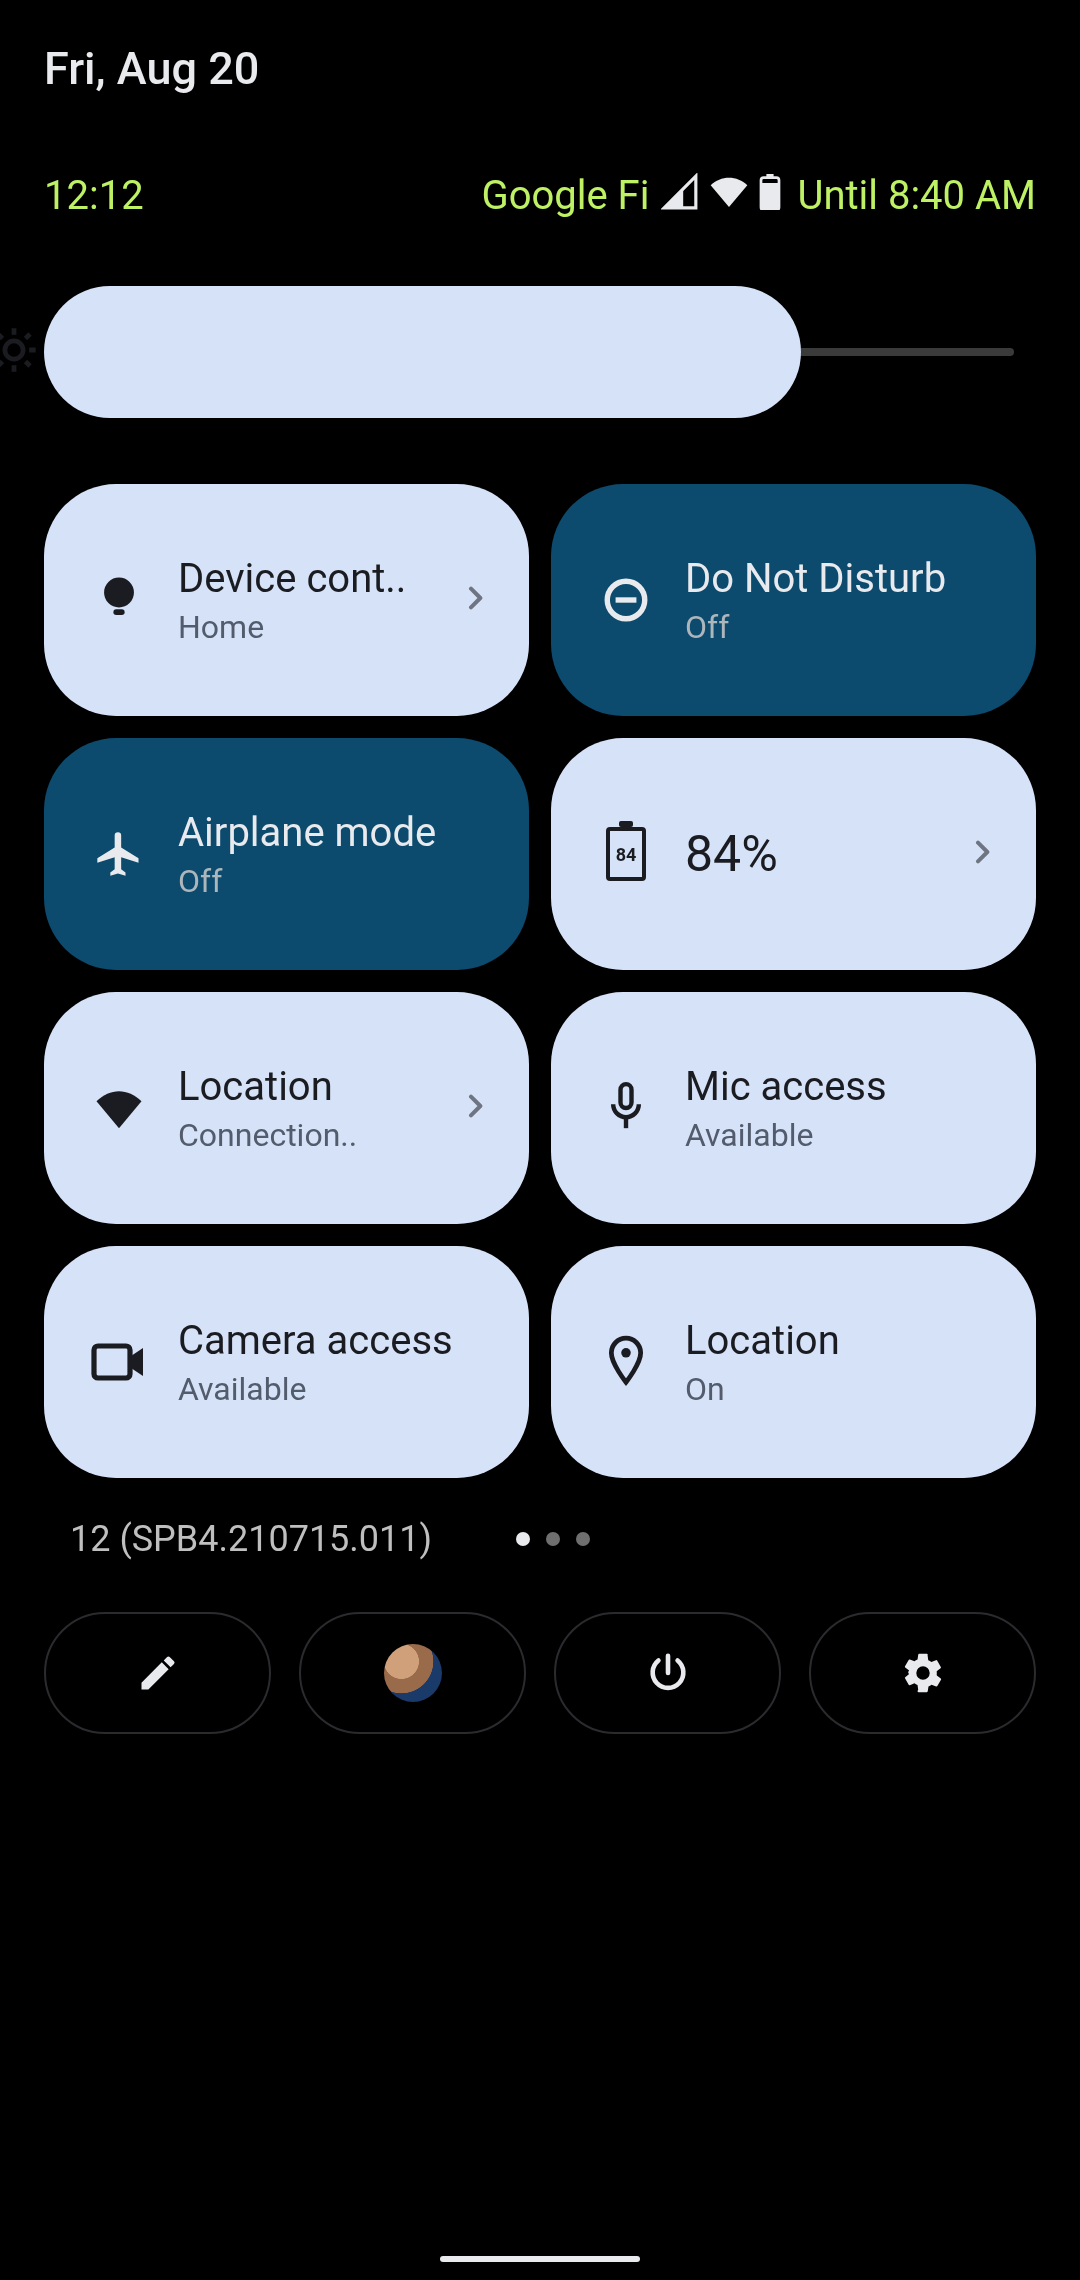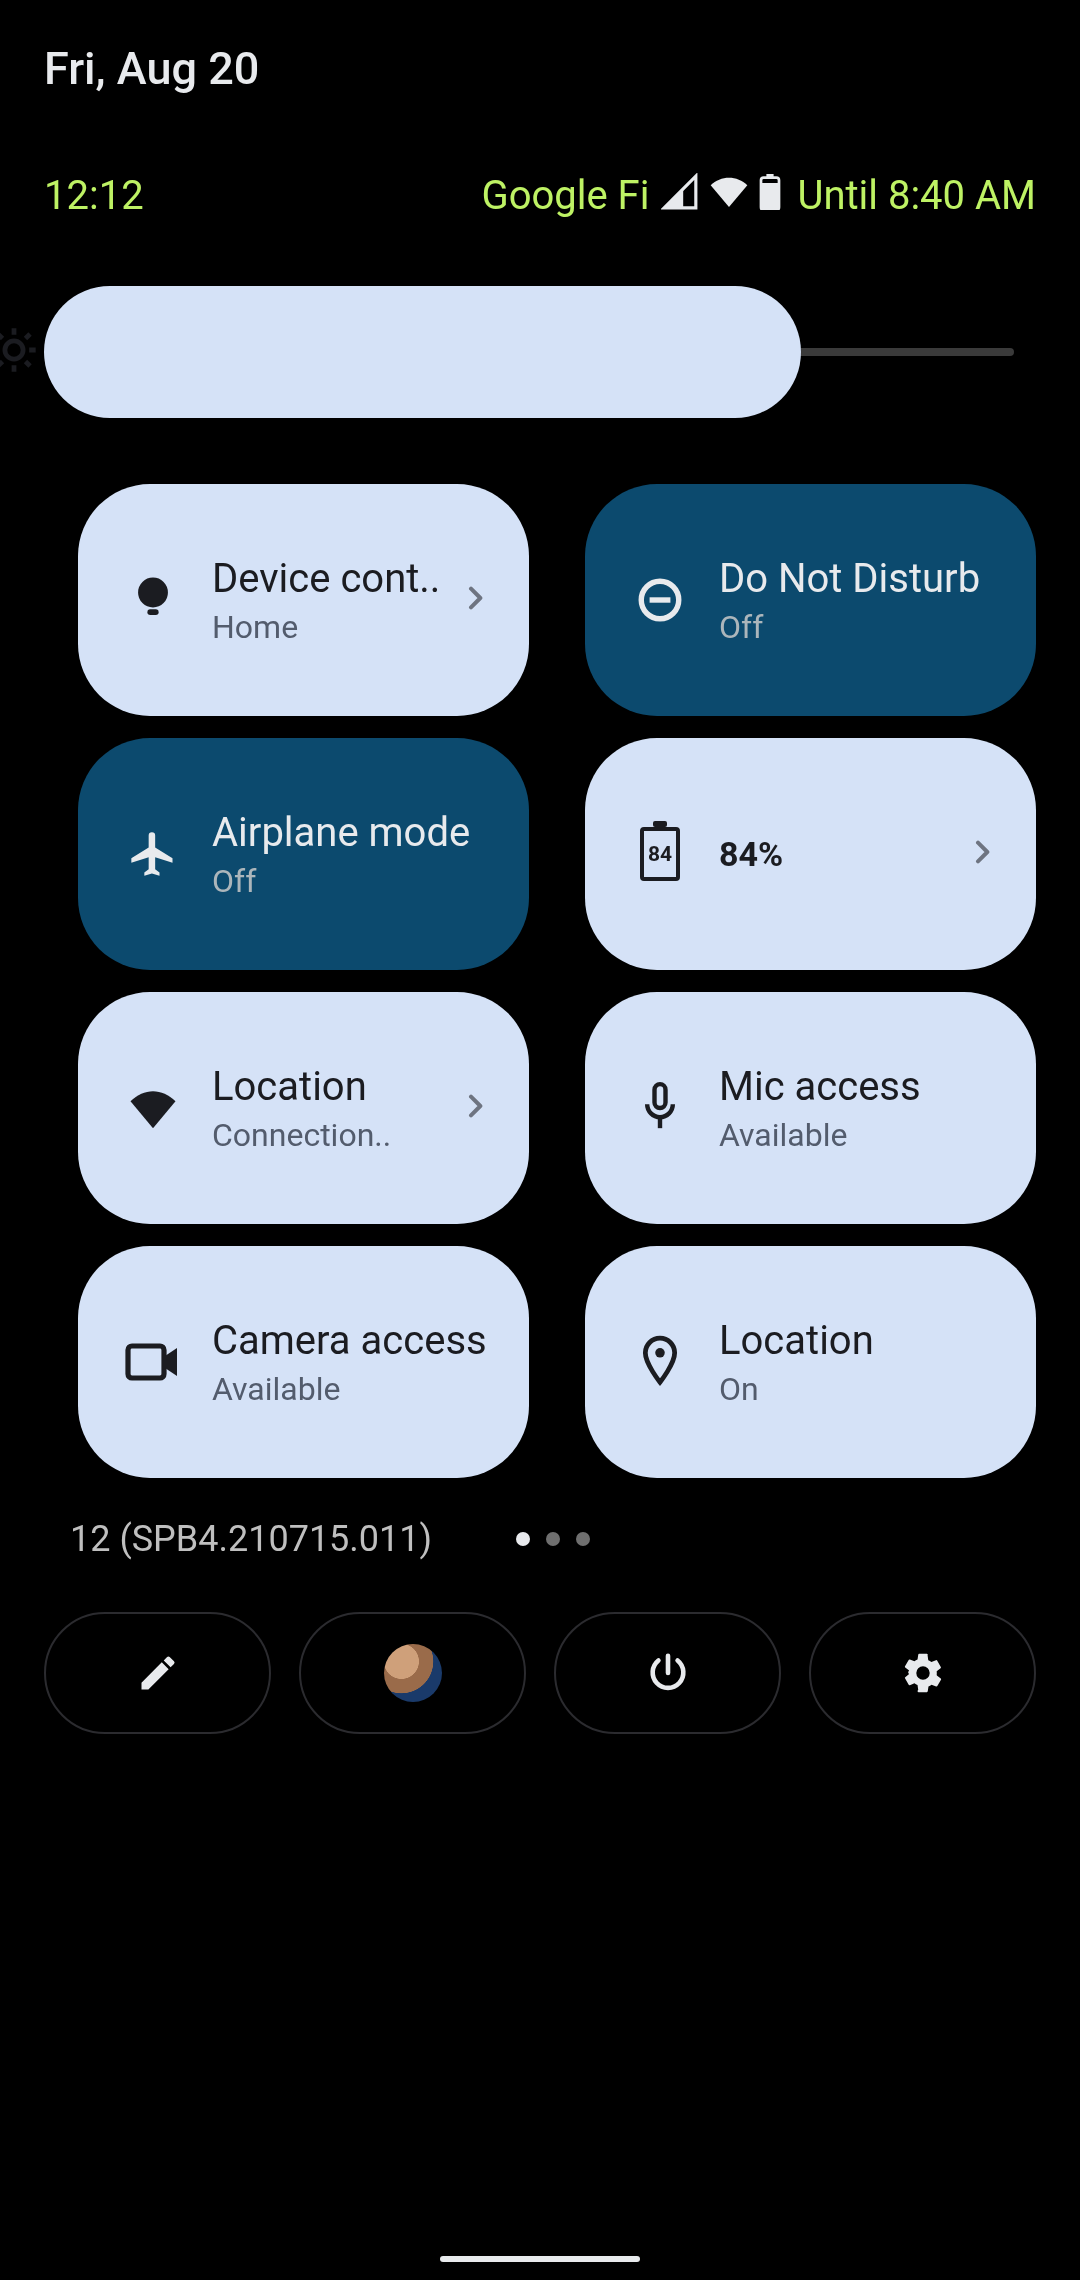--- a/index.html
+++ b/index.html
@@ -17,51 +17,51 @@
   .status-right .txt { margin-left: 4px; }
 
   
   .bright-wrap { position: absolute; left: 44px; right: 66px; top: 286px; height: 132px; }
   .bright-track { position: absolute; left: 0; right: 0; top: 62px; height: 8px; background: #3a3a3a; border-radius: 4px; }
   .bright-fill { position: absolute; left: 0; top: 0; height: 132px; border-radius: 66px; background: #d5e2f7; }
   .bright-icon { position: absolute; top: 50%; transform: translate(-56px,-50%); }
 
   
   .tiles { position: absolute; left: 44px; right: 44px; top: 484px; display: grid; grid-template-columns: 1fr 1fr; grid-auto-rows: 232px; gap: 22px; }
-  .tile { border-radius: 72px; display: flex; align-items: center; padding-left: 40px; padding-right: 30px; position: relative; margin-left: 34px; }
+  .tile { border-radius: 72px; display: flex; align-items: center; padding-left: 40px; padding-right: 30px; position: relative; }
   .tile.on  { background: #d5e2f7; color: #1b1c21; }
   .tile.off { background: #0c4a6e; color: #e8eaed; }
   .tile .icon-slot { width: 70px; display: flex; align-items: center; justify-content: center; flex-shrink: 0; }
   .tile .texts { margin-left: 24px; display: flex; flex-direction: column; gap: 6px; min-width: 0; flex: 1; }
   .tile .title { font-size: 40px; font-weight: 400; white-space: nowrap; overflow: hidden; text-overflow: ellipsis; }
   .tile .sub   { font-size: 32px; font-weight: 400; opacity: .85; white-space: nowrap; overflow: hidden; text-overflow: ellipsis; }
   .tile.on .sub { color: #3d4556; }
   .tile.off .sub { color: #c9c9c9; }
-  .tile .title-only { font-size: 34px; font-weight: 700; }
+  .tile .title-only { font-size: 50px; font-weight: 400; }
   .chev { width: 40px; flex-shrink: 0; opacity: .55; }
 
   
   .build-row { position: absolute; left: 70px; right: 44px; top: 1518px; display: flex; align-items: center; }
   .build-text { font-size: 36px; color: #bfbfbf; }
   .page-dots { position: absolute; left: 50%; transform: translateX(-50%); display: flex; gap: 16px; }
   .dot { width: 14px; height: 14px; border-radius: 50%; background: #6f6f6f; }
   .dot.active { background: #e8eaed; }
 
   
   .footer { position: absolute; left: 44px; right: 44px; top: 1612px; display: flex; gap: 28px; }
   .fbtn { flex: 1; height: 122px; border-radius: 62px; border: 2px solid #2b2b2f; display: flex; align-items: center; justify-content: center; }
   .avatar { width: 58px; height: 58px; border-radius: 50%; background: radial-gradient(circle at 30% 30%, #cfa07a 0 30%, #9a6b4a 31% 55%, #1a3a6a 56% 100%); }
 
   
   .home-ind { position: absolute; bottom: 18px; left: 50%; transform: translateX(-50%); width: 200px; height: 6px; border-radius: 3px; background: #e8eaed; }
 
   
   .batt-box { position: relative; width: 40px; height: 54px; border: 4px solid currentColor; border-radius: 4px; }
   .batt-box::before { content:""; position:absolute; top:-10px; left:50%; transform:translateX(-50%); width:14px; height:6px; background: currentColor; border-radius:2px; }
-  .batt-num { position:absolute; inset:0; display:flex; align-items:center; justify-content:center; font-size:21px; font-weight:700; }
+  .batt-num { position:absolute; inset:0; display:flex; align-items:center; justify-content:center; font-size:18px; font-weight:700; }
 </style>
 </head>
 <body>
 
 <div class="root">
 
   <div class="date-line">Fri, Aug 20</div>
 
   <div class="status-bar">
     <div class="status-left">12:12</div>

